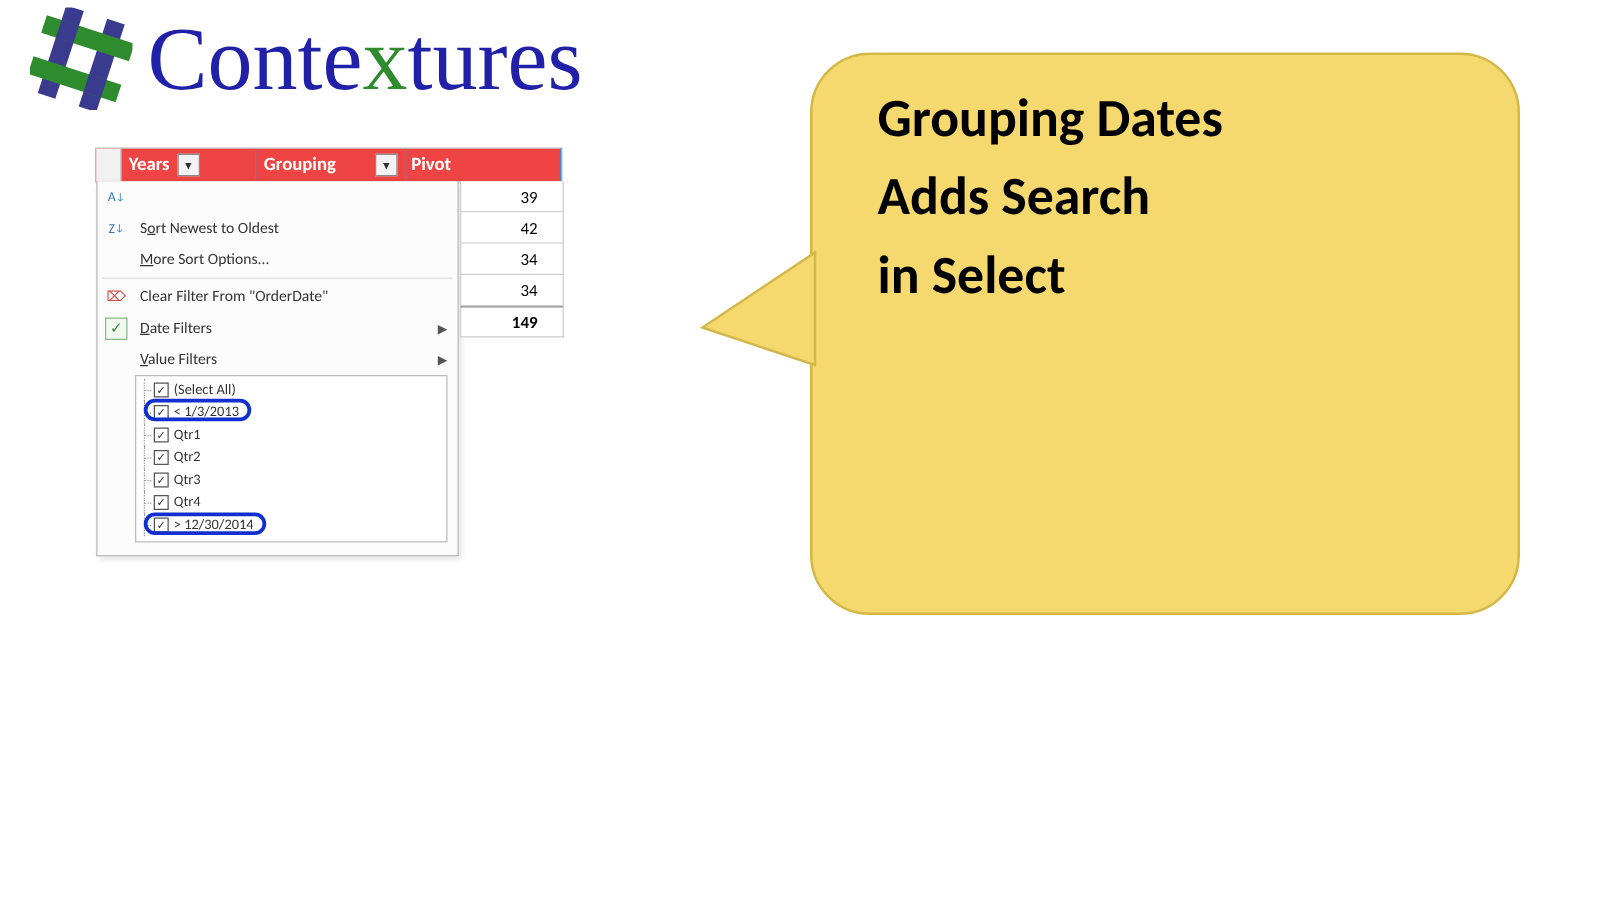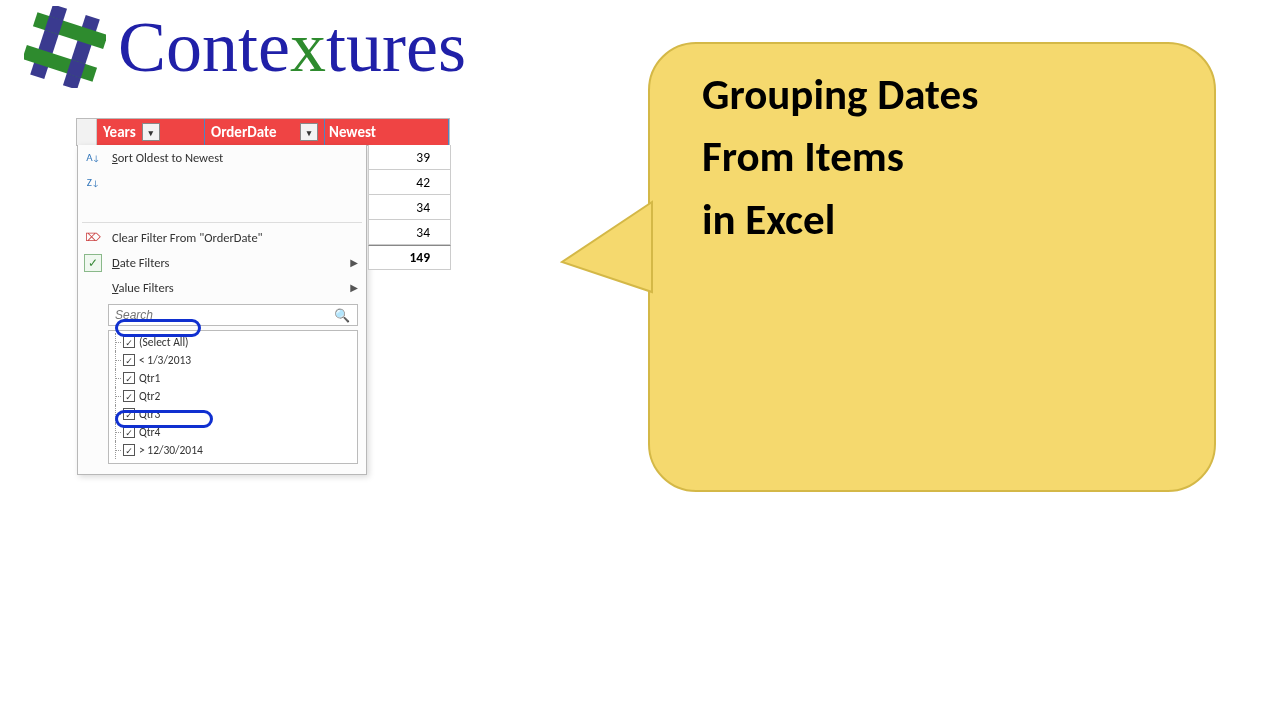--- a/index.html
+++ b/index.html
@@ -268,59 +268,56 @@
 </div>
 
 <div class="excel-shot">
   <div class="pivot-header">
     <div class="ph-corner"></div>
     <div class="ph-cell ph-years">
       <span>Years</span>
       <span class="filter-btn">▾</span>
     </div>
     <div class="ph-cell ph-orderdate">
-      <span>OrderDate</span>
+      <span>Grouping</span>
       <span class="filter-btn">▾</span>
     </div>
     <div class="ph-cell ph-orders">
-      <span>Newest</span>
+      <span>Pivot</span>
     </div>
   </div>
 
   <div class="menu-panel">
     <div class="menu-item">
       <span class="menu-icon">A<span style="font-size:8px">↓</span></span>
-      <span class="menu-label"><u>S</u>ort Oldest to Newest</span>
     </div>
     <div class="menu-item">
       <span class="menu-icon">Z<span style="font-size:8px">↓</span></span>
+      <span class="menu-label">S<u>o</u>rt Newest to Oldest</span>
     </div>
     <div class="menu-item">
       <span class="menu-icon"></span>
+      <span class="menu-label"><u>M</u>ore Sort Options...</span>
     </div>
     <div class="menu-sep"></div>
     <div class="menu-item">
       <span class="menu-icon" style="color:#c44">⌦</span>
       <span class="menu-label">Clear Filter From "OrderDate"</span>
     </div>
     <div class="menu-item">
       <span class="menu-icon">
           <span class="check-icon">✓</span>
         </span>
       <span class="menu-label"><u>D</u>ate Filters</span>
       <span class="menu-arrow">▶</span>
     </div>
     <div class="menu-item">
       <span class="menu-icon"></span>
       <span class="menu-label"><u>V</u>alue Filters</span>
       <span class="menu-arrow">▶</span>
-    </div>
-    <div class="search-box">
-      <input class="search-input" placeholder="Search" style="">
-      <span class="search-mag">🔍</span>
     </div>
     <div class="filter-tree">
       <div class="tree-item">
         <span class="tree-check">✓</span>
         <span class="tree-label">(Select All)</span>
       </div>
       <div class="tree-item">
         <span class="tree-check">✓</span>
         <span class="tree-label">&lt; 1/3/2013</span>
       </div>
@@ -358,16 +355,16 @@
     <div class="val-cell total">149</div>
   </div>
 </div>
 
 <div class="callout">
   <svg class="tail">
     <path d="M 100 20 L 10 80 L 100 110 Z" fill="#f5d96e" stroke="#d4b847" stroke-width="2"></path>
   </svg>
   <div class="callout-body">
     <div>Grouping Dates</div>
-    <div>From Items</div>
-    <div>in Excel</div>
+    <div>Adds Search</div>
+    <div>in Select</div>
   </div>
 </div>
 
 </body></html>

